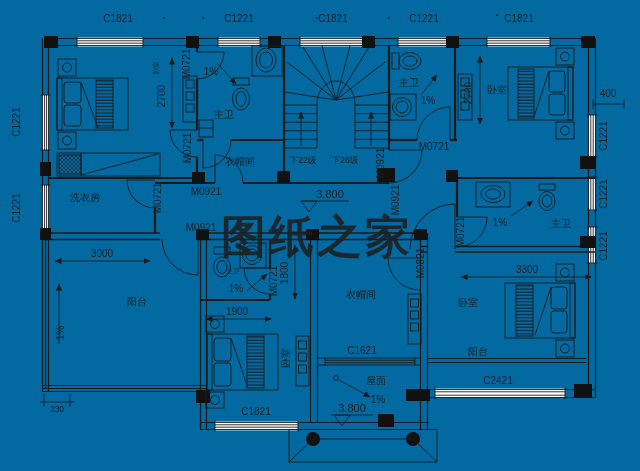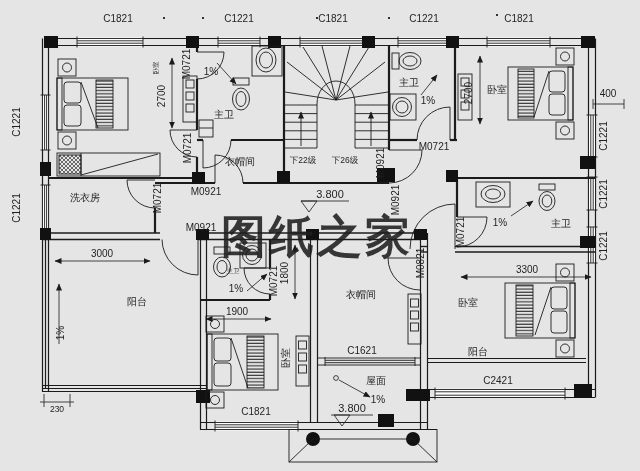--- a/index.html
+++ b/index.html
@@ -1,16 +1,16 @@
 <!DOCTYPE html>
 <html><head>
 <meta charset="utf-8">
 <style>
   html,body{margin:0;padding:0;background:#ffffff;}
-  .page{position:relative;width:640px;height:471px;background:#e5e5e5;overflow:hidden;
+  .page{position:relative;width:640px;height:471px;background:#0369a1;overflow:hidden;
         font-family:"Liberation Sans",sans-serif;}
   svg{position:absolute;left:0;top:0;}
   svg text{fill:#1f1f1f;}
   .lbl{font-size:10px;}
   .lbl-sm{font-size:8.5px;}
   .lbl-xs{font-size:6.5px;}
   .lbl-lvl{font-size:11px;}
   .watermark{font-size:45px;font-weight:bold;letter-spacing:3px;opacity:.88;}
 </style>
 </head>

